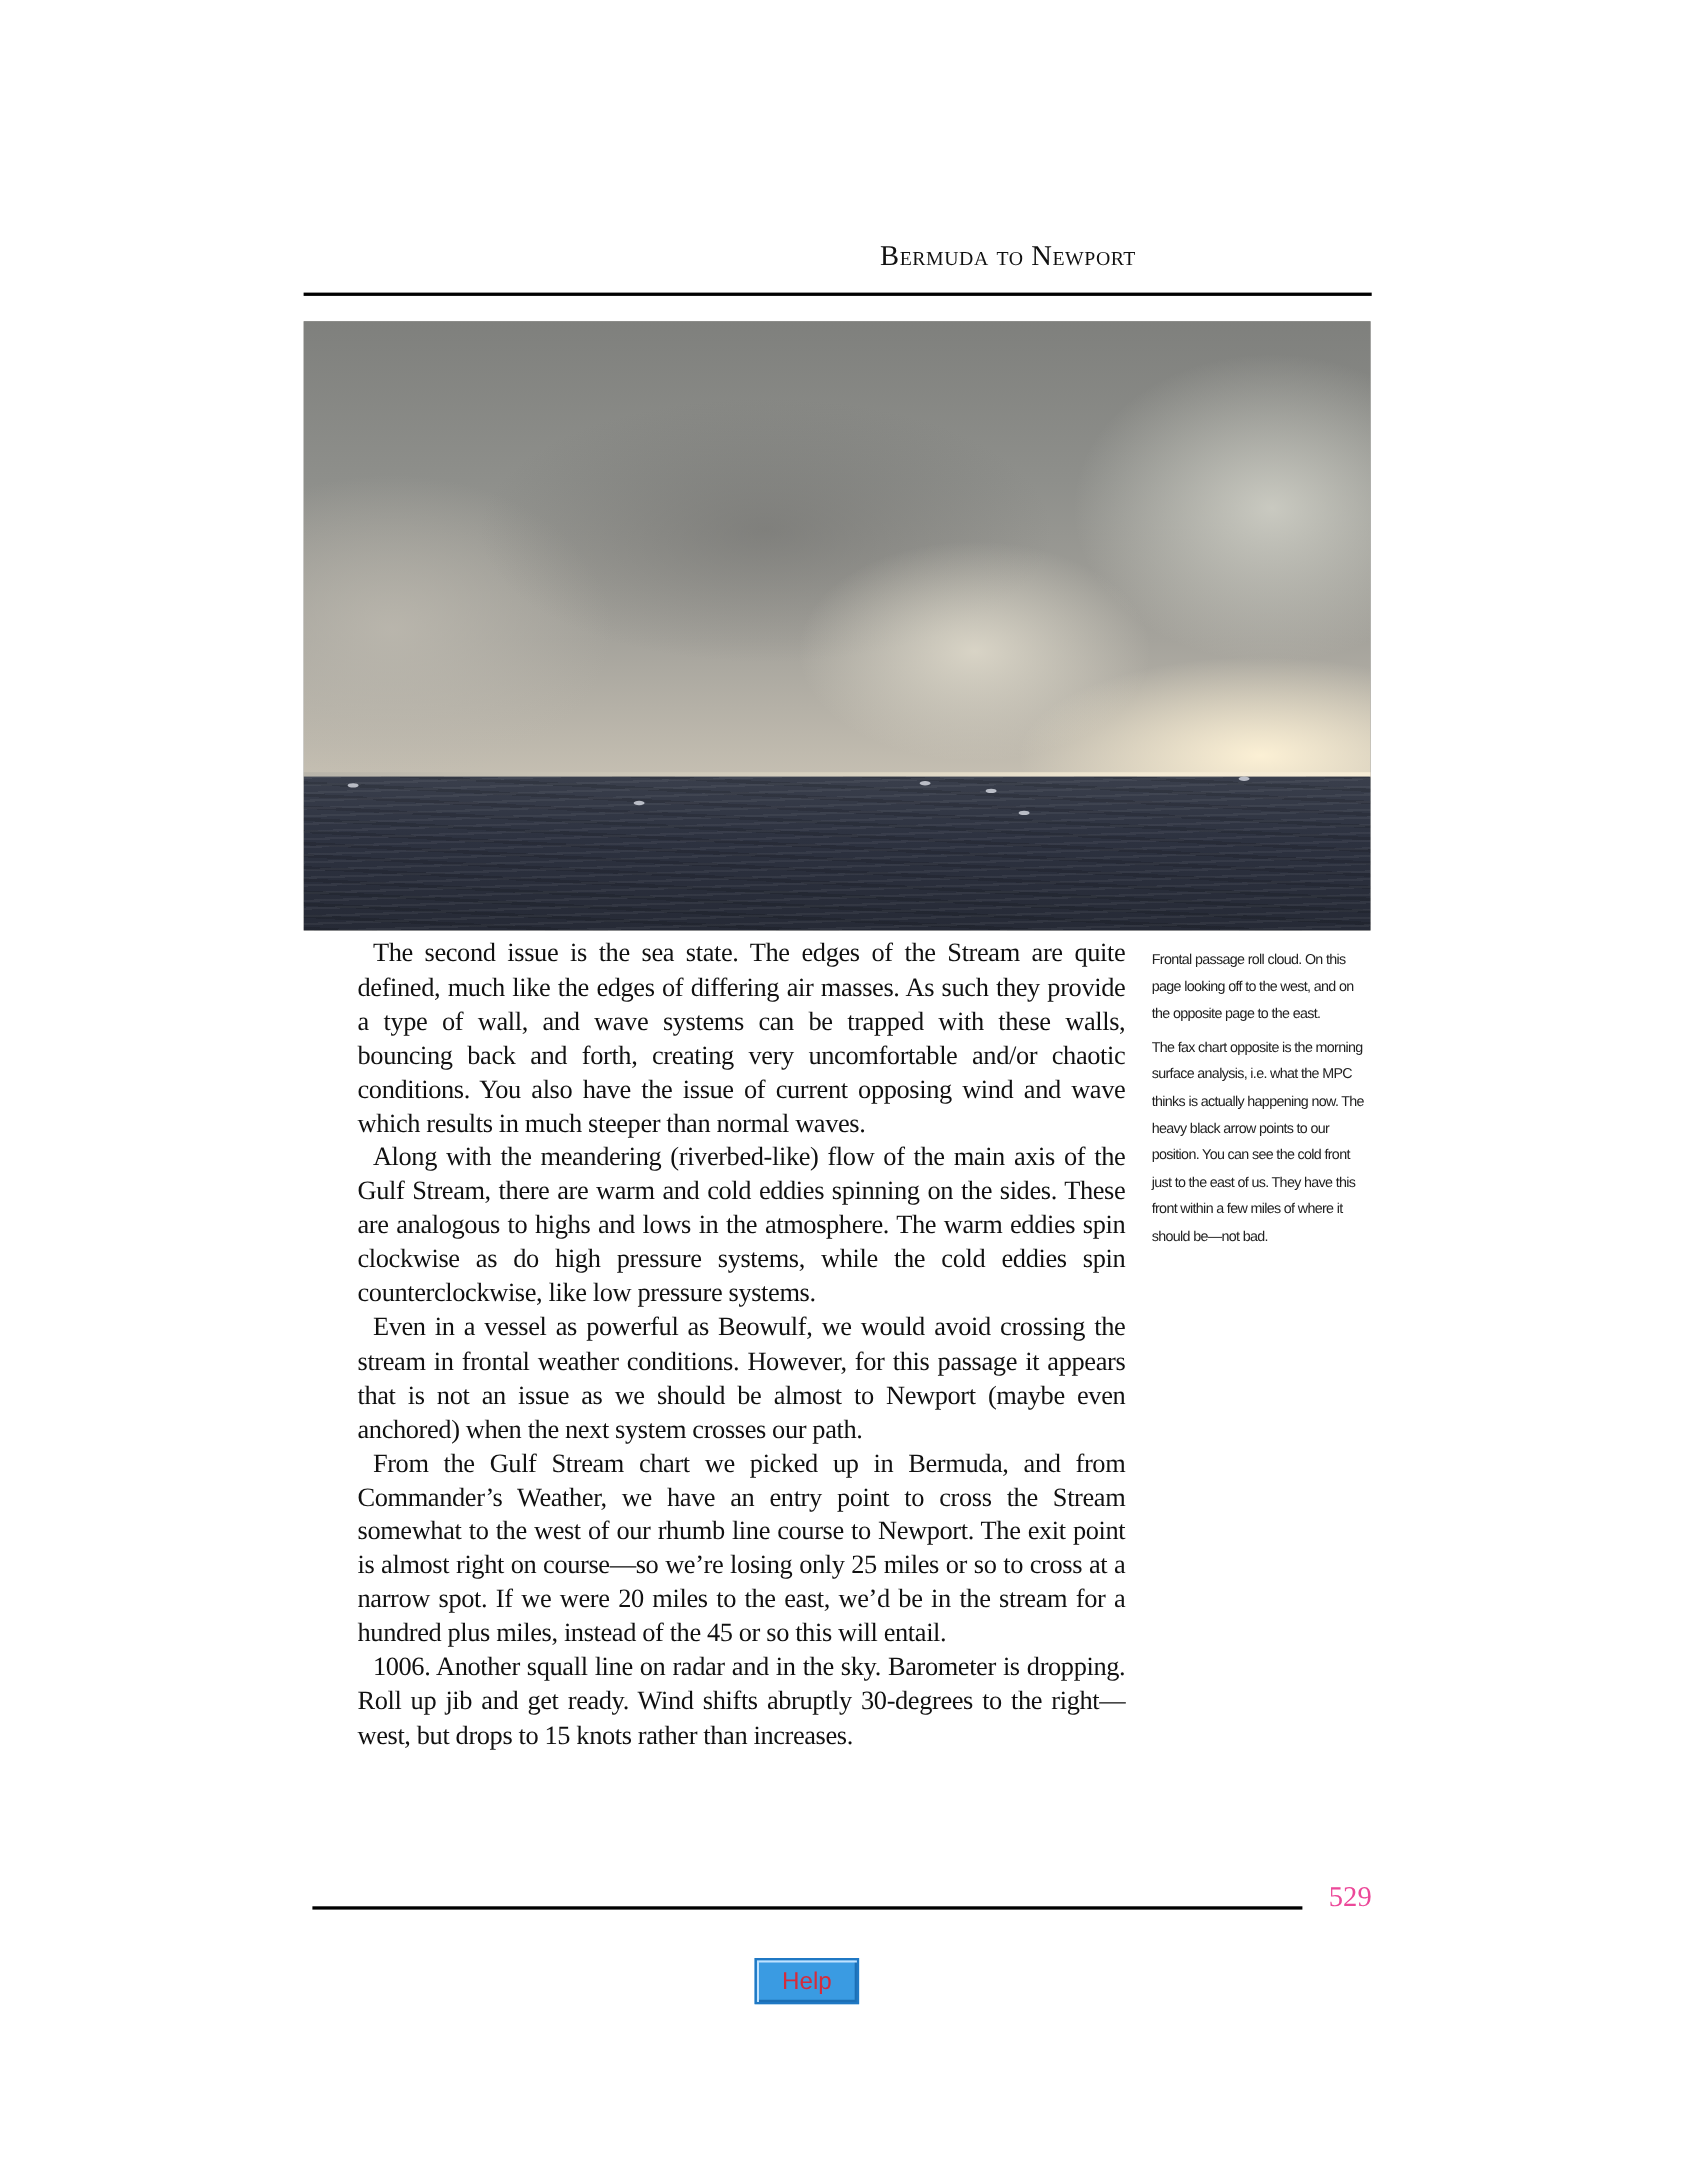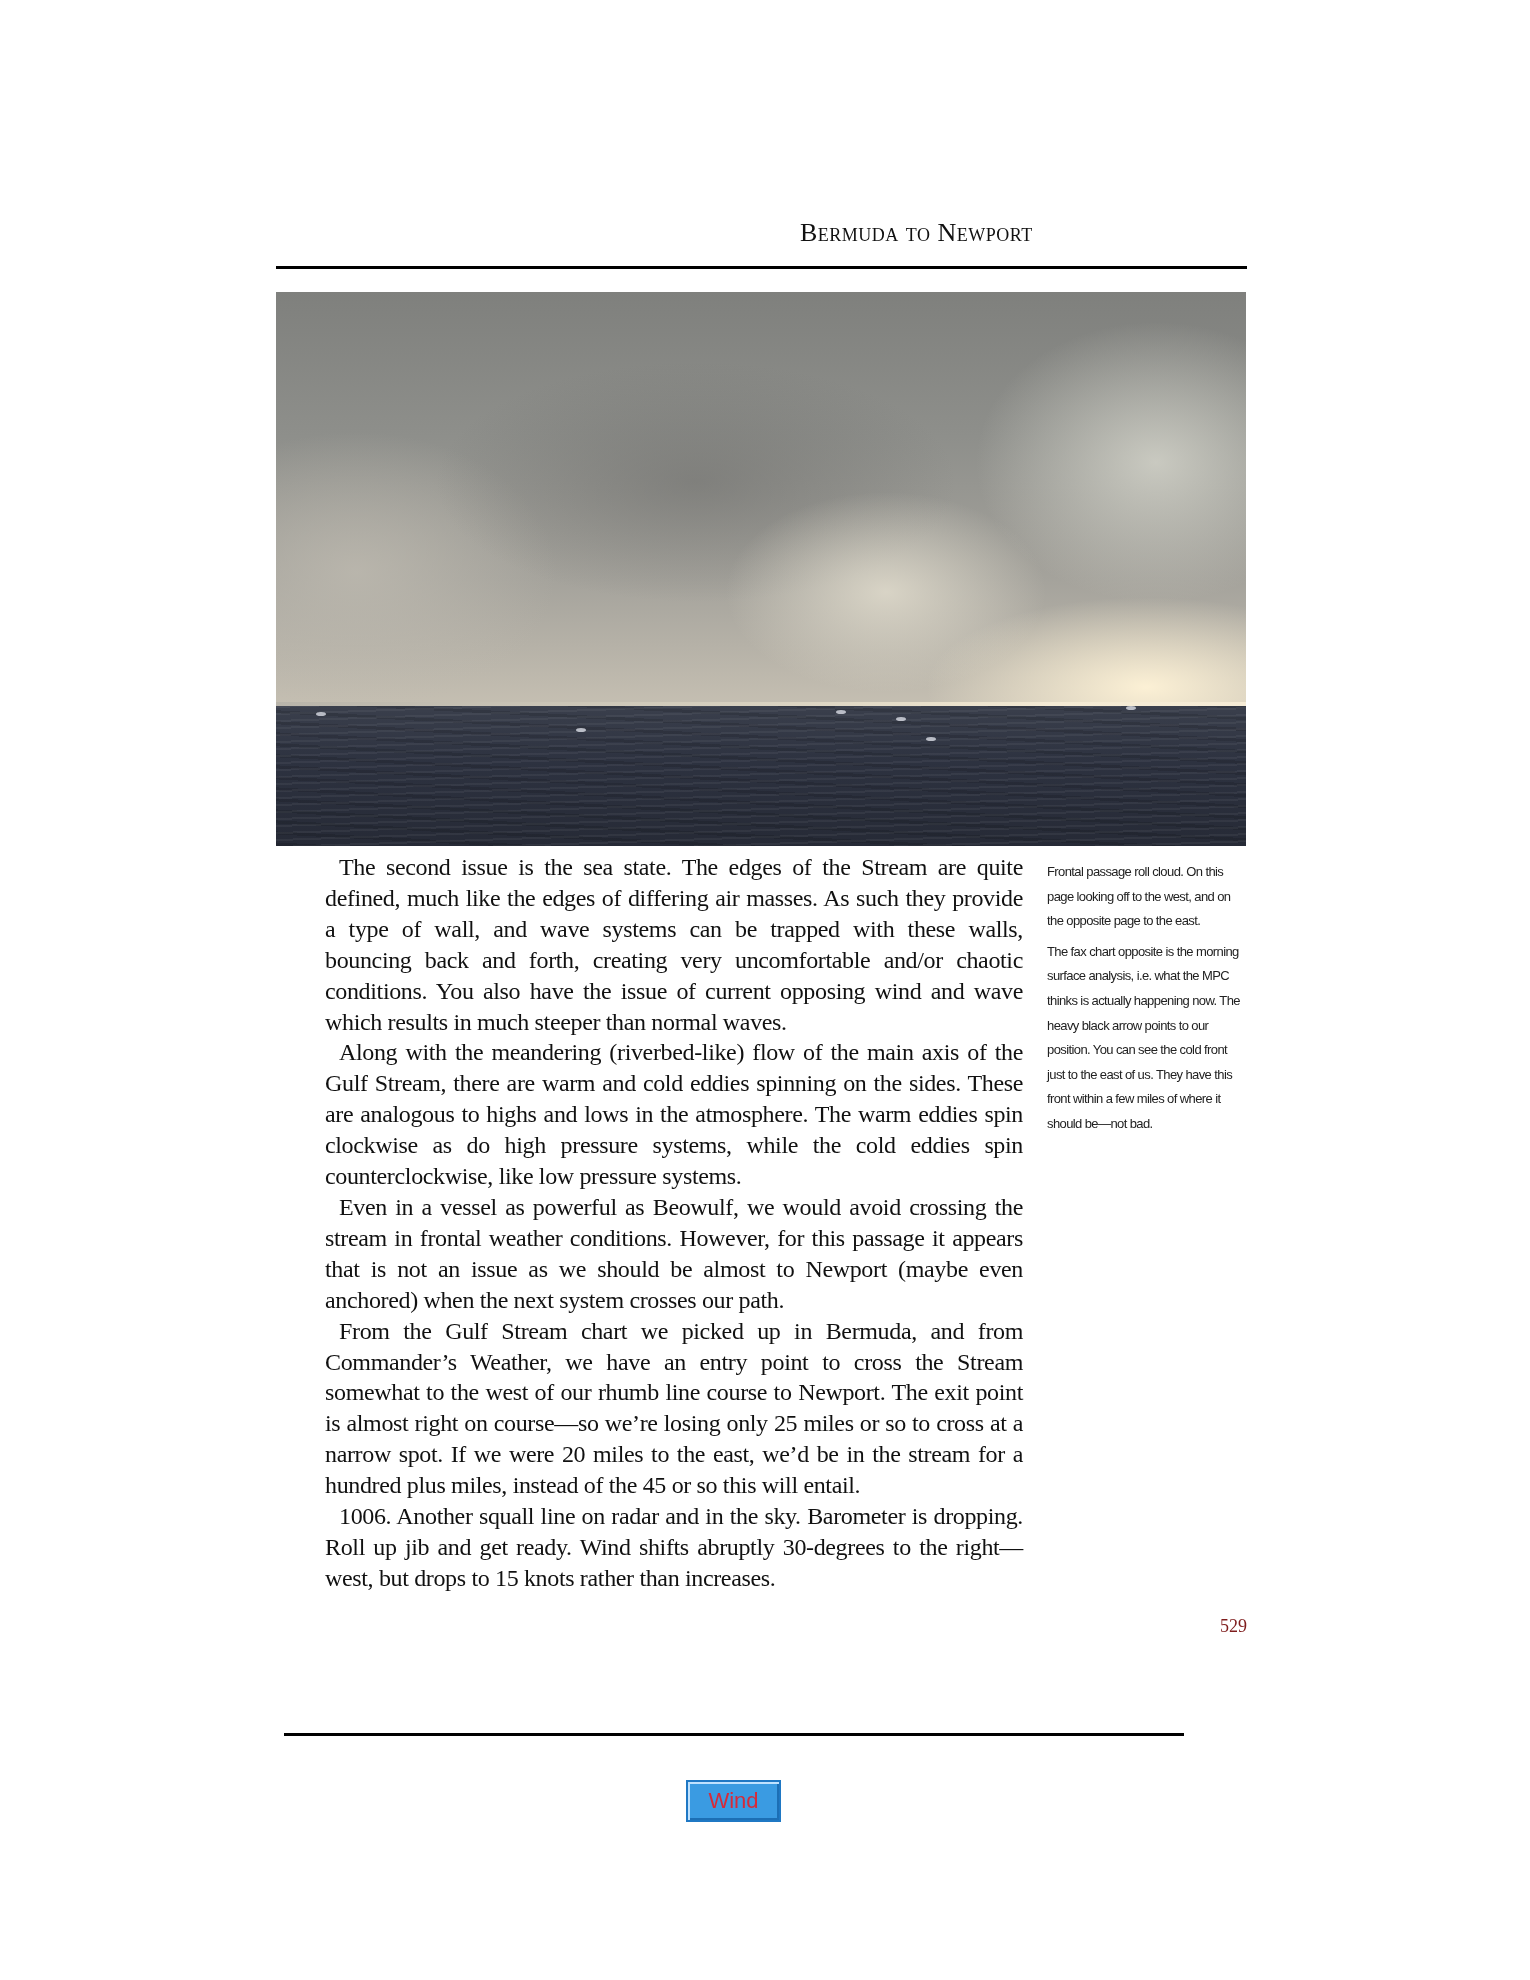--- a/index.html
+++ b/index.html
@@ -55,23 +55,23 @@
     .sidebar {
       position: absolute; left: 1047px; top: 860px; width: 200px;
       font-family: "Liberation Sans", "DejaVu Sans", sans-serif;
       font-size: 13px; line-height: 24.6px; color: #222;
       letter-spacing: -0.6px;
     }
     .sidebar p { margin: 0 0 6px 0; }
 
     .rule-bottom { position: absolute; left: 284px; top: 1733px; width: 900px; height: 3px; background: #000; }
     .page-number {
-      position: absolute; left: 1200px; top: 1616px; width: 47px; text-align: right;
+      position: absolute; left: 1200px; top: 1710px; width: 47px; text-align: right;
       font-family: "Liberation Serif", "DejaVu Serif", serif;
-      font-size: 18px; color: #7f1d1d;
+      font-size: 26px; color: #ec4899;
     }
 
     .help-button {
       position: absolute; left: 686px; top: 1780px; width: 95px; height: 42px;
       box-sizing: border-box;
       background: #3a9be2;
       border: 2px solid #1f78c4;
       box-shadow: inset 2px 2px 0 #bfe2ff, inset -2px -2px 0 #1c6fb5;
       color: #d62b3a;
       font-family: "Liberation Sans", "DejaVu Sans", sans-serif;
@@ -106,13 +106,13 @@
 </div>
 
 <div class="sidebar">
   <p>Frontal passage roll cloud. On this page looking off to the west, and on the opposite page to the east.</p>
   <p>The fax chart opposite is the morning surface analysis, i.e. what the MPC thinks is actually happening now. The heavy black arrow points to our position. You can see the cold front just to the east of us. They have this front within a few miles of where it should be—not bad.</p>
 </div>
 
 <div class="rule-bottom"></div>
 <div class="page-number">529</div>
 
-<button class="help-button">Wind</button>
+<button class="help-button">Help</button>
 
 </body></html>

